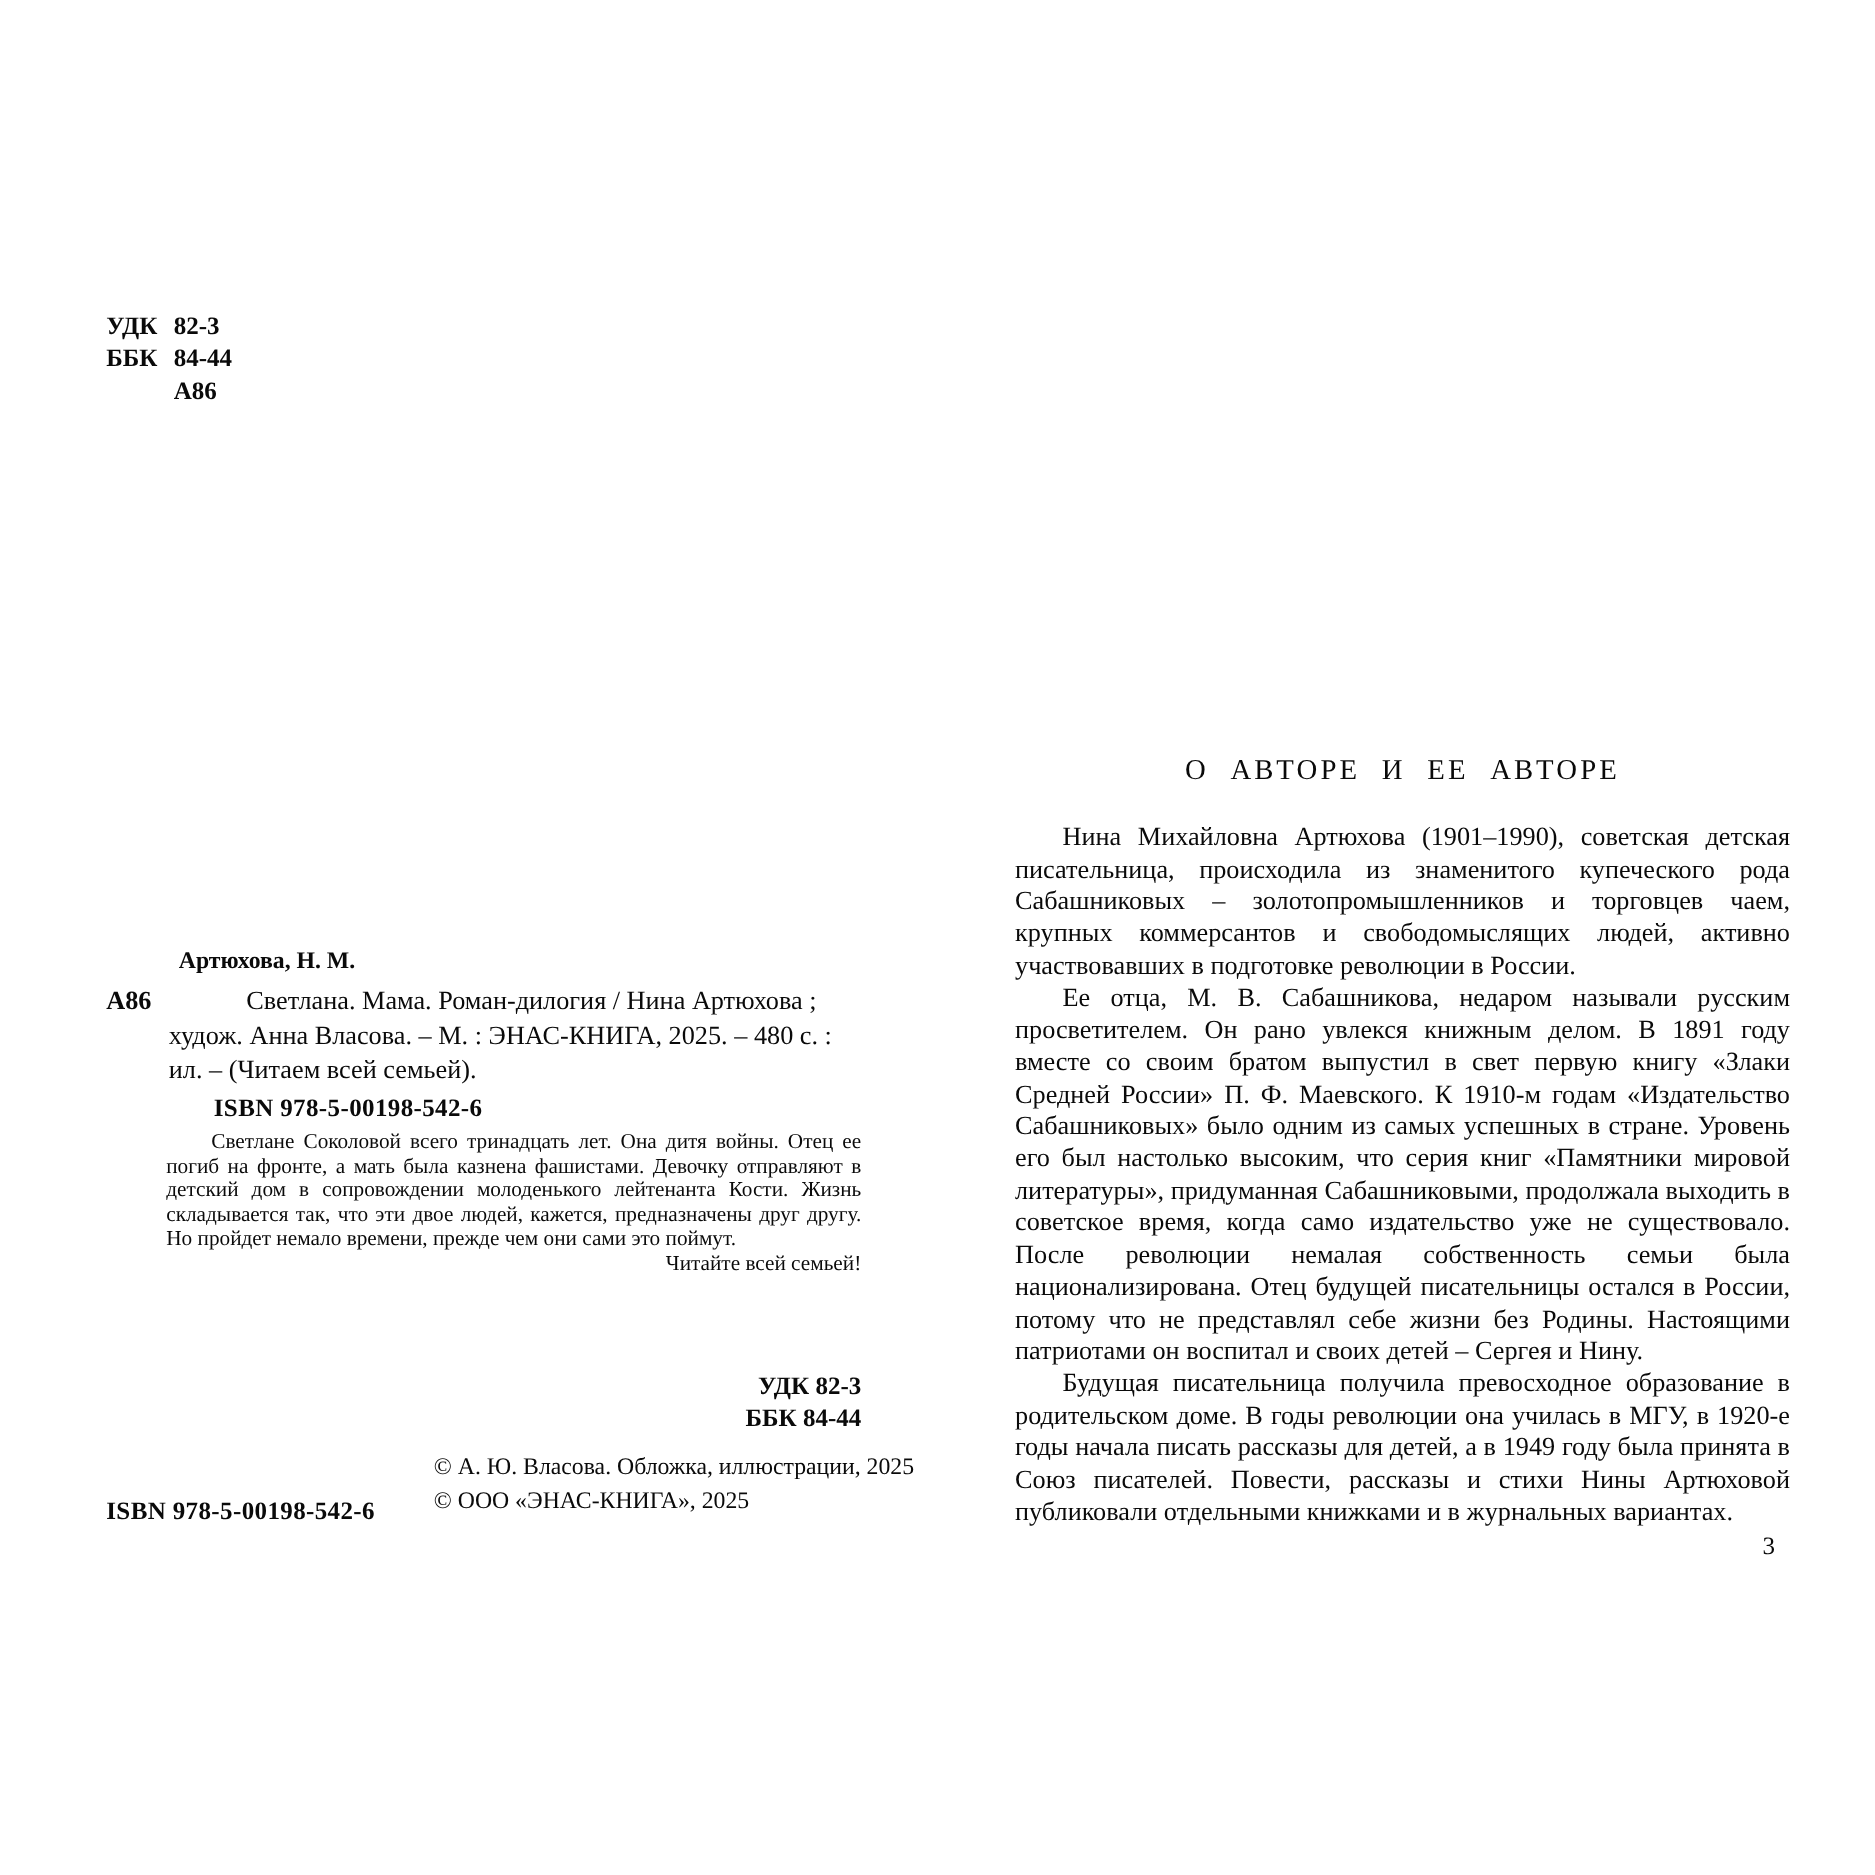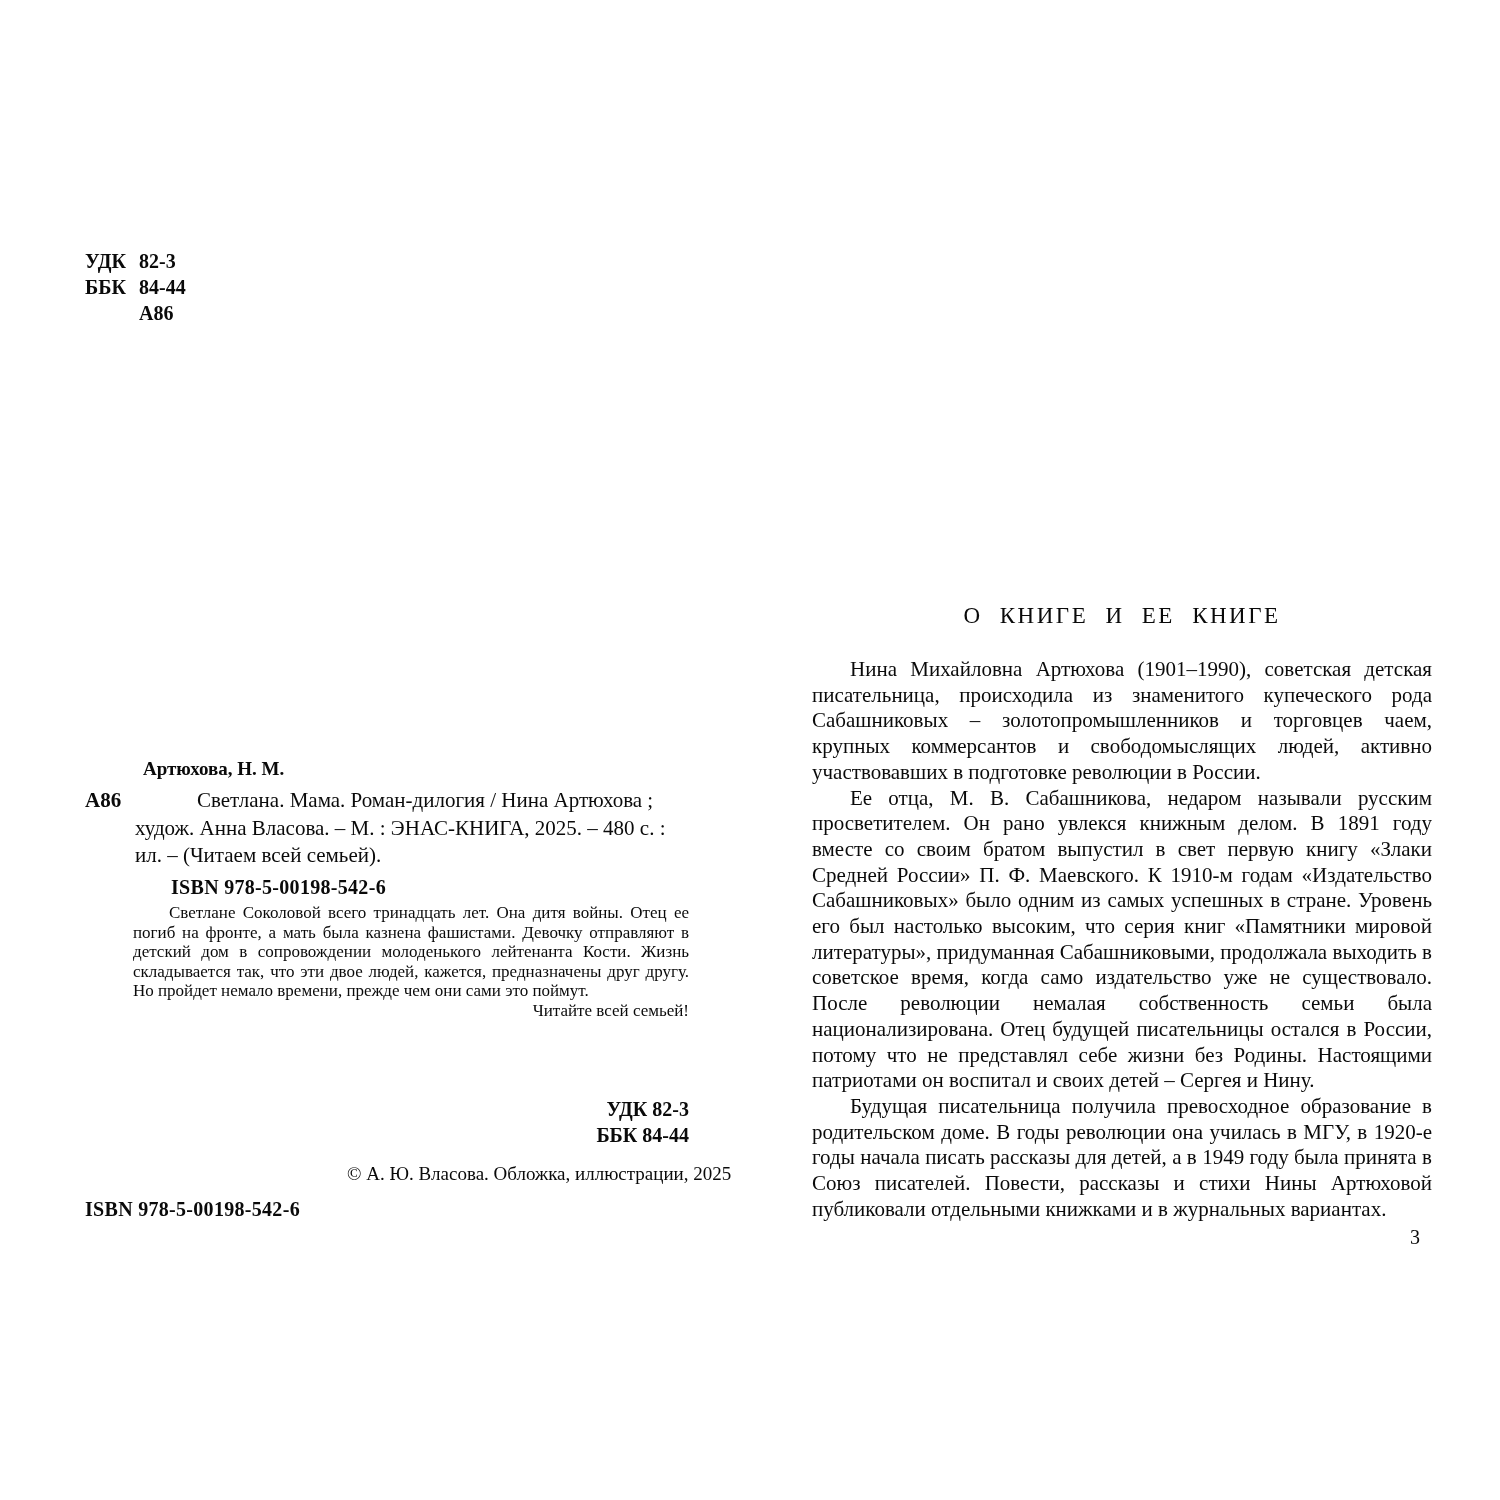--- a/index.html
+++ b/index.html
@@ -108,25 +108,26 @@
   <p class="no-justify">Читайте всей семьей!</p>
 </div>
 
 <div class="abs codes-bottom">
   <div>УДК 82-3</div>
   <div>ББК 84-44</div>
 </div>
 
 <div class="abs copyrights">
   <div>© А. Ю. Власова. Обложка, иллюстрации, 2025</div>
+  <div>© ООО «ЭНАС-КНИГА», 2025</div>
 </div>
 
 <div class="abs isbn-bottom">ISBN 978-5-00198-542-6</div>
 
-<div class="abs about-title">О КНИГЕ И ЕЕ КНИГЕ</div>
+<div class="abs about-title">О АВТОРЕ И ЕЕ АВТОРЕ</div>
 
 <div class="abs about-body">
   <p>Нина Михайловна Артюхова (1901–1990), советская детская писательница, происходила из знаменитого купеческого рода Сабашниковых – золотопромышленников и торговцев чаем, крупных коммерсантов и свободомыслящих людей, активно участвовавших в подготовке революции в России.</p>
   <p>Ее отца, М. В. Сабашникова, недаром называли русским просветителем. Он рано увлекся книжным делом. В 1891 году вместе со своим братом выпустил в свет первую книгу «Злаки Средней России» П. Ф. Маевского. К 1910-м годам «Издательство Сабашниковых» было одним из самых успешных в стране. Уровень его был настолько высоким, что серия книг «Памятники мировой литературы», придуманная Сабашниковыми, продолжала выходить в советское время, когда само издательство уже не существовало. После революции немалая собственность семьи была национализирована. Отец будущей писательницы остался в России, потому что не представлял себе жизни без Родины. Настоящими патриотами он воспитал и своих детей – Сергея и Нину.</p>
   <p>Будущая писательница получила превосходное образование в родительском доме. В годы революции она училась в МГУ, в 1920-е годы начала писать рассказы для детей, а в 1949 году была принята в Союз писателей. Повести, рассказы и стихи Нины Артюховой публиковали отдельными книжками и в журнальных вариантах.</p>
 </div>
 
 <div class="abs page-number">3</div>
 
 </body></html>

